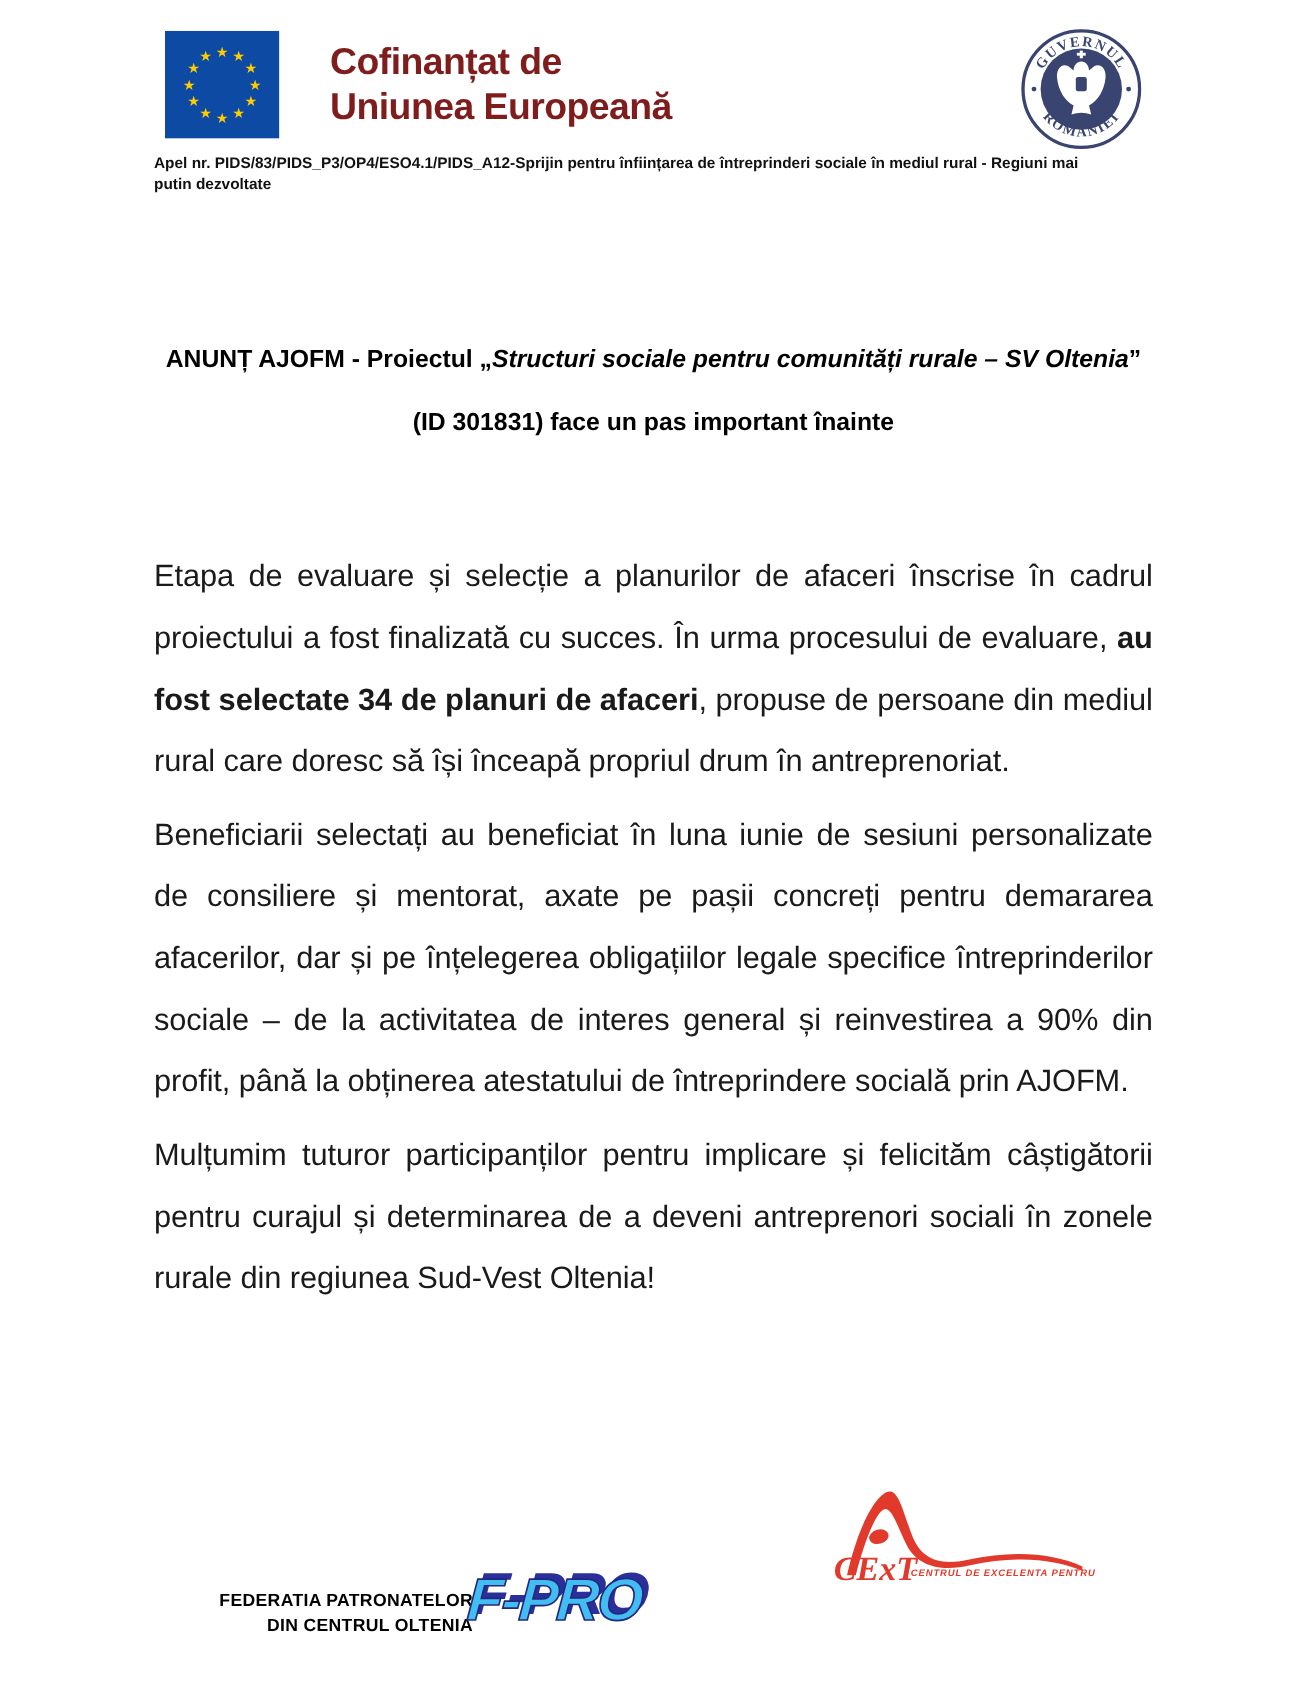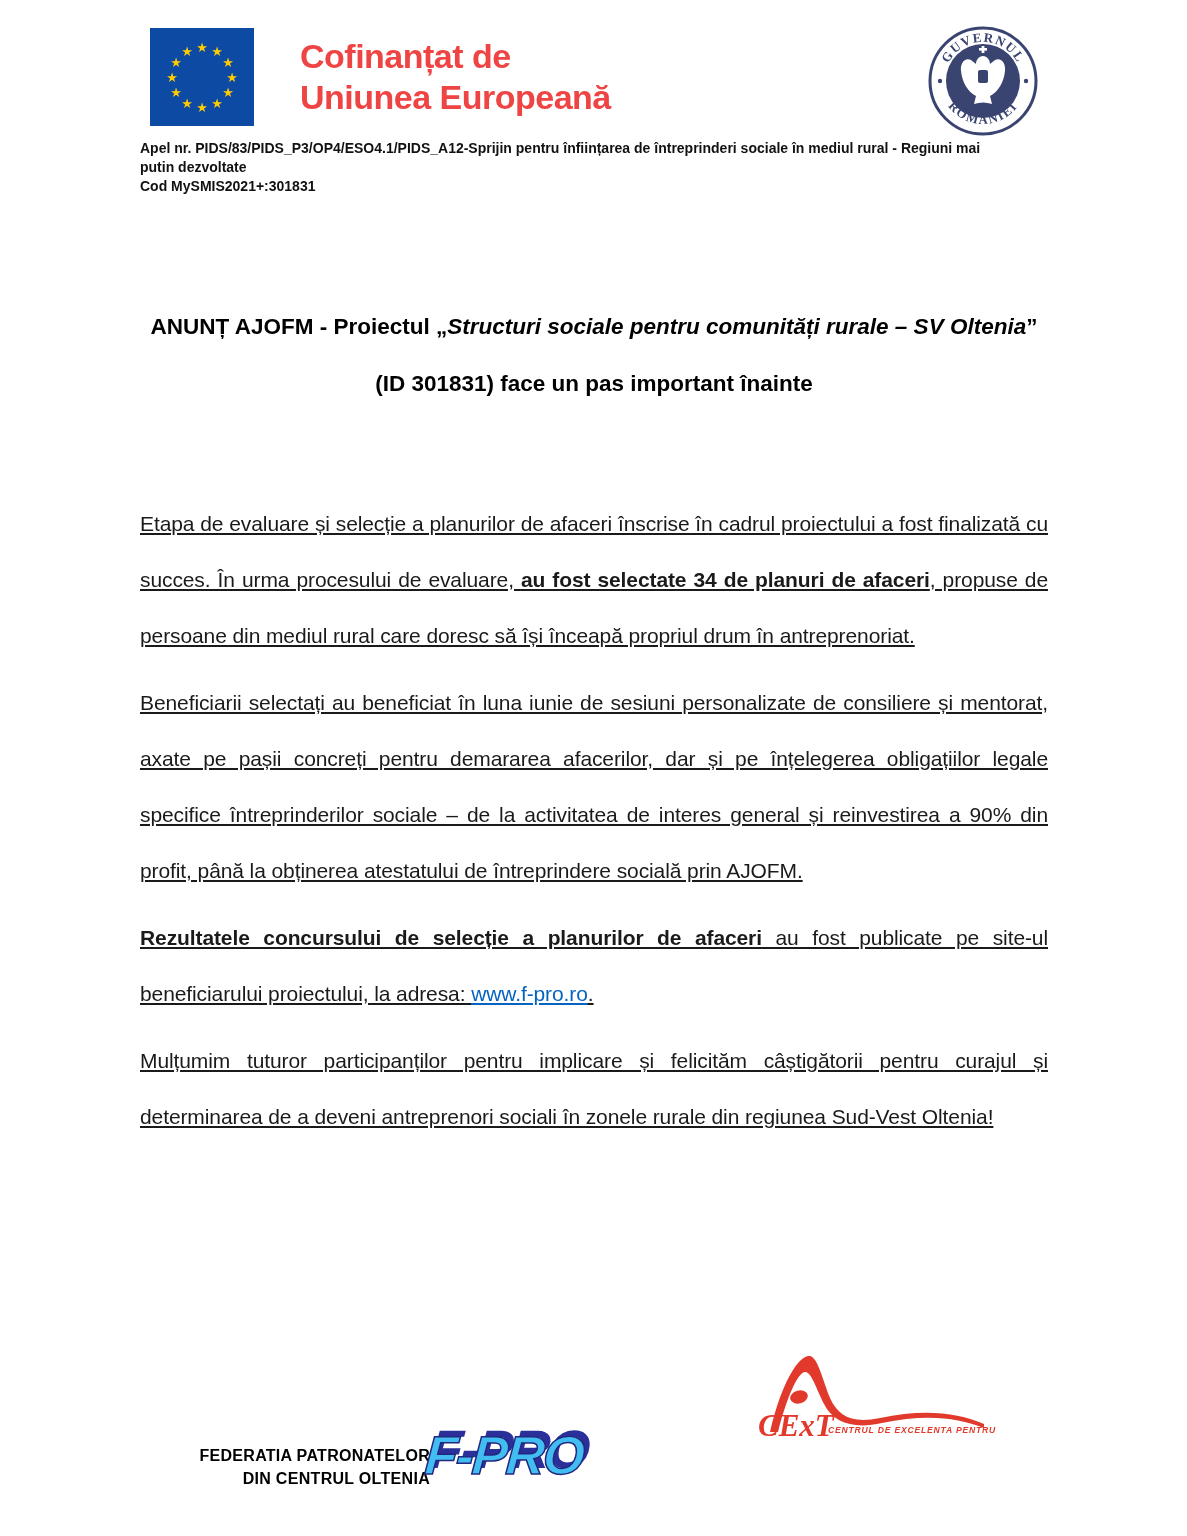--- a/index.html
+++ b/index.html
@@ -7,38 +7,38 @@
     position:relative;
     width:1187px;height:1536px;
     background:#ffffff;
     font-family:"Liberation Sans","DejaVu Sans",sans-serif;
     color:#1a1a1a;
     overflow:hidden;
   }
   
   .eu-block{position:absolute;left:150px;top:28px;display:flex;align-items:center;}
   .eu-flag{display:block;}
-  .eu-text{margin-left:46px;font-size:34px;font-weight:700;color:#ef4444;line-height:41px;letter-spacing:-0.5px;}
+  .eu-text{margin-left:46px;font-size:34px;font-weight:700;color:#7f1d1d;line-height:41px;letter-spacing:-0.5px;}
   .gov-logo{position:absolute;left:928px;top:26px;width:110px;height:110px;}
   .program-block{
     position:absolute;left:140px;top:139px;width:872px;
     font-size:14px;font-weight:700;line-height:19px;color:#111;
   }
   
   .doc-title{
     position:absolute;left:140px;top:298px;width:908px;margin:0;
     font-size:22.5px;font-weight:700;line-height:57px;text-align:center;color:#000;
   }
   .doc-title .it{font-style:italic;}
   
   .body-text{position:absolute;left:140px;top:496px;width:908px;}
   .para{
     margin:0 0 11px 0;
-    font-size:21px;line-height:56px;letter-spacing:-0.1px;
-    text-align:justify;color:#1a1a1a;text-decoration:underline;
+    font-size:28px;line-height:56px;letter-spacing:-0.1px;
+    text-align:justify;color:#1a1a1a;
   }
   .para .b{font-weight:700;}
   .para a{color:#0563c1;text-decoration:underline;cursor:pointer;}
   
   .fed-text{
     position:absolute;left:180px;top:1444px;width:250px;text-align:right;
     font-size:16px;font-weight:700;line-height:23px;letter-spacing:0.3px;color:#000;
   }
   .fpro-logo{
     position:absolute;left:425px;top:1424px;
@@ -99,31 +99,29 @@
         <textPath href="#arcTop" startOffset="50%" text-anchor="middle">GUVERNUL</textPath>
       </text>
       <text font-size="13" font-weight="bold" fill="#3a4470" letter-spacing="1.5" font-family="'Liberation Serif','DejaVu Serif',serif">
         <textPath href="#arcBottom" startOffset="50%" text-anchor="middle">ROMÂNIEI</textPath>
       </text>
     </svg>
   </div>
 
   <div class="program-block">
     <div>Apel nr. PIDS/83/PIDS_P3/OP4/ESO4.1/PIDS_A12-Sprijin pentru înființarea de întreprinderi sociale în mediul rural - Regiuni mai putin dezvoltate</div>
-    <div>Cod MySMIS2021+:301831</div>
   </div>
 
   <h1 class="doc-title">
     <span>ANUNȚ AJOFM - Proiectul „</span><span class="it">Structuri sociale pentru comunități rurale – SV Oltenia</span><span>” (ID 301831) face un pas important înainte</span>
   </h1>
 
   <main class="body-text" id="body-text">
       <p class="para"><span>Etapa de evaluare și selecție a planurilor de afaceri înscrise în cadrul proiectului a fost finalizată cu succes. În urma procesului de evaluare, </span><span class="b">au fost selectate 34 de planuri de afaceri</span><span>, propuse de persoane din mediul rural care doresc să își înceapă propriul drum în antreprenoriat.</span></p>
       <p class="para"><span>Beneficiarii selectați au beneficiat în luna iunie de sesiuni personalizate de consiliere și mentorat, axate pe pașii concreți pentru demararea afacerilor, dar și pe înțelegerea obligațiilor legale specifice întreprinderilor sociale – de la activitatea de interes general și reinvestirea a 90% din profit, până la obținerea atestatului de întreprindere socială prin AJOFM.</span></p>
-      <p class="para"><span class="b">Rezultatele concursului de selecție a planurilor de afaceri</span><span> au fost publicate pe site-ul beneficiarului proiectului, la adresa: </span><a href="#">www.f-pro.ro</a><span>.</span></p>
       <p class="para"><span>Mulțumim tuturor participanților pentru implicare și felicităm câștigătorii pentru curajul și determinarea de a deveni antreprenori sociali în zonele rurale din regiunea Sud-Vest Oltenia!</span></p>
     </main>
 
   <div class="fed-text">
     <div>FEDERATIA PATRONATELOR</div>
     <div>DIN CENTRUL OLTENIA</div>
   </div>
 
   <div class="fpro-logo">F-PRO</div>
 

